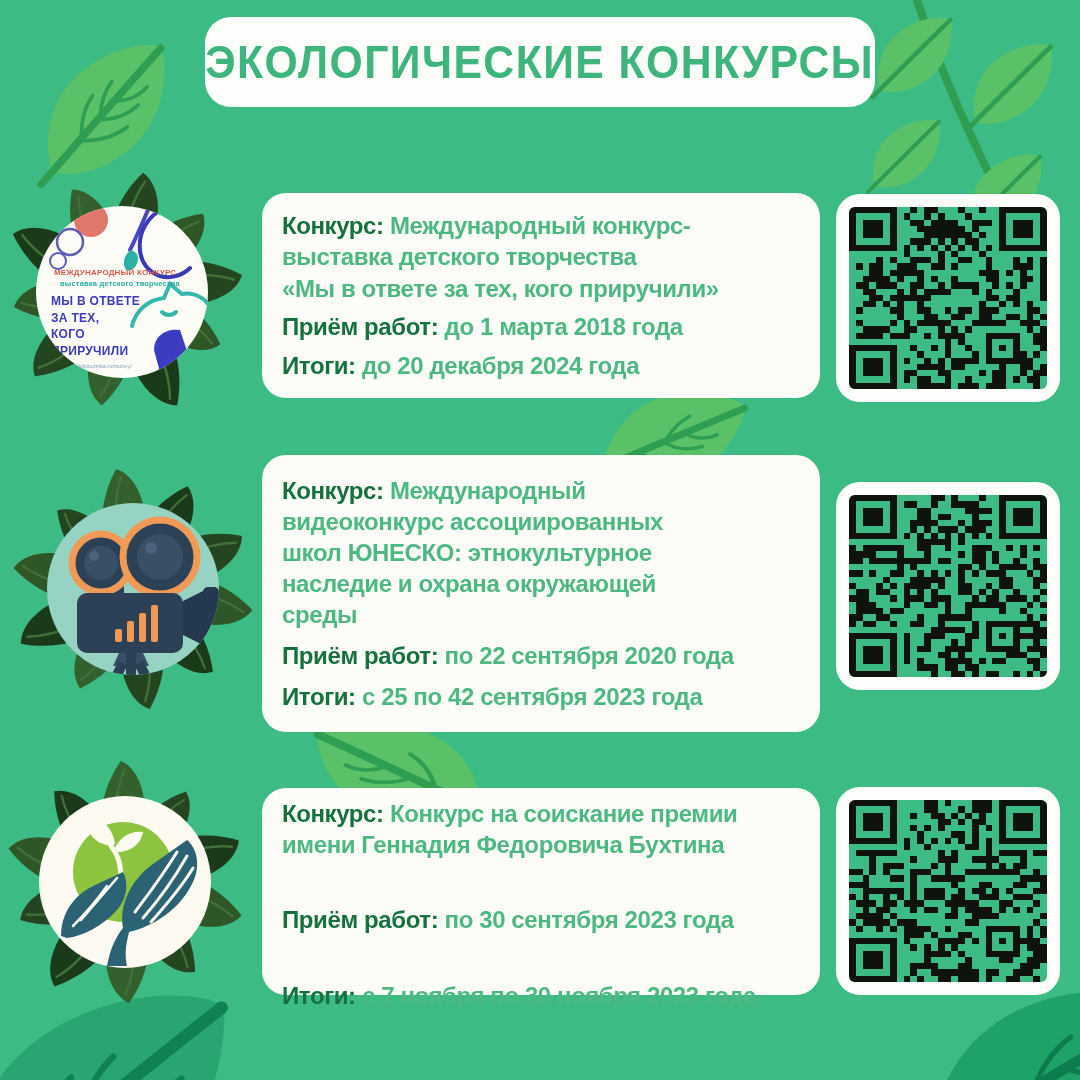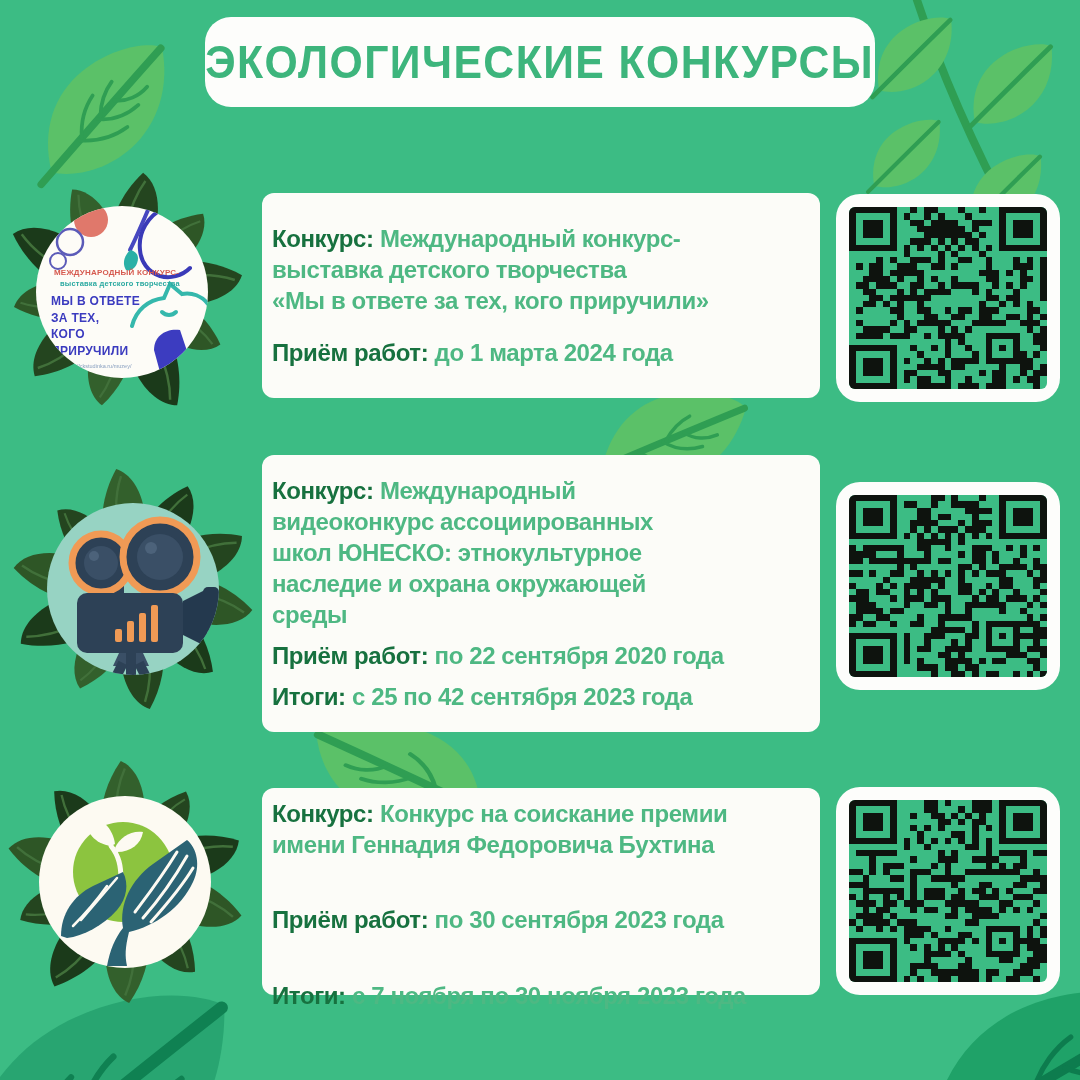--- a/index.html
+++ b/index.html
@@ -16,22 +16,22 @@
   .deco-botleft{left:-60px;top:962px;width:300px;height:300px;transform:rotate(6deg);}
   .deco-botright{left:920px;top:955px;width:250px;height:250px;transform:rotate(14deg);}
 
   
   .header{position:absolute;z-index:2;left:205px;top:17px;width:670px;height:90px;
           background:#FDFDFB;border-radius:26px;display:flex;align-items:center;justify-content:center;}
   .header span{display:inline-block;transform:scaleX(.93);white-space:nowrap;
           font-size:46px;font-weight:800;letter-spacing:1.5px;color:#3DB57C;}
 
   
-  .card{position:absolute;z-index:2;left:262px;width:558px;background:#FCFCF8;border-radius:12px;
-        box-sizing:border-box;padding:10px 10px;display:flex;flex-direction:column;justify-content:space-evenly;}
+  .card{position:absolute;z-index:2;left:262px;width:558px;background:#FCFCF8;border-radius:24px;
+        box-sizing:border-box;padding:10px 20px;display:flex;flex-direction:column;justify-content:space-evenly;}
   .card-1{top:193px;height:205px;}
   .card-2{top:455px;height:277px;}
   .card-3{top:788px;height:207px;gap:44px;}
   .para{margin:0;font-size:24px;font-weight:bold;line-height:1.3;letter-spacing:-0.4px;}
   .lbl{color:#17713F;}
   .val{color:#4EB883;white-space:pre-line;}
 
   
   .qr-frame{position:absolute;z-index:2;left:836px;width:224px;height:208px;background:#FDFDFB;
             border-radius:24px;box-sizing:border-box;padding:13px;}
@@ -380,21 +380,22 @@
           <path d="M112 126 C128 108 142 92 154 72"></path>
         </g>
       </svg>
     </div>
   </div>
 
   <div class="card card-1">
     <p class="para"><span class="lbl">Конкурс:</span> <span class="val">Международный конкурс-
 выставка детского творчества
 «Мы в ответе за тех, кого приручили»</span></p>
-    <p class="para"><span class="lbl">Приём работ:</span> <span class="val">до 1 марта 2024 года</span></p>
+    <p class="para"><span class="lbl">Приём работ:</span> <span class="val">до 1 марта 2018 года</span></p>
+    <p class="para"><span class="lbl">Итоги:</span> <span class="val">до 20 декабря 2024 года</span></p>
   </div>
 
   <div class="card card-2">
     <p class="para"><span class="lbl">Конкурс:</span> <span class="val">Международный
 видеоконкурс ассоциированных
 школ ЮНЕСКО: этнокультурное
 наследие и охрана окружающей
 среды</span></p>
     <p class="para"><span class="lbl">Приём работ:</span> <span class="val">по 22 сентября 2020 года</span></p>
     <p class="para"><span class="lbl">Итоги:</span> <span class="val">с 25 по 42 сентября 2023 года</span></p>

